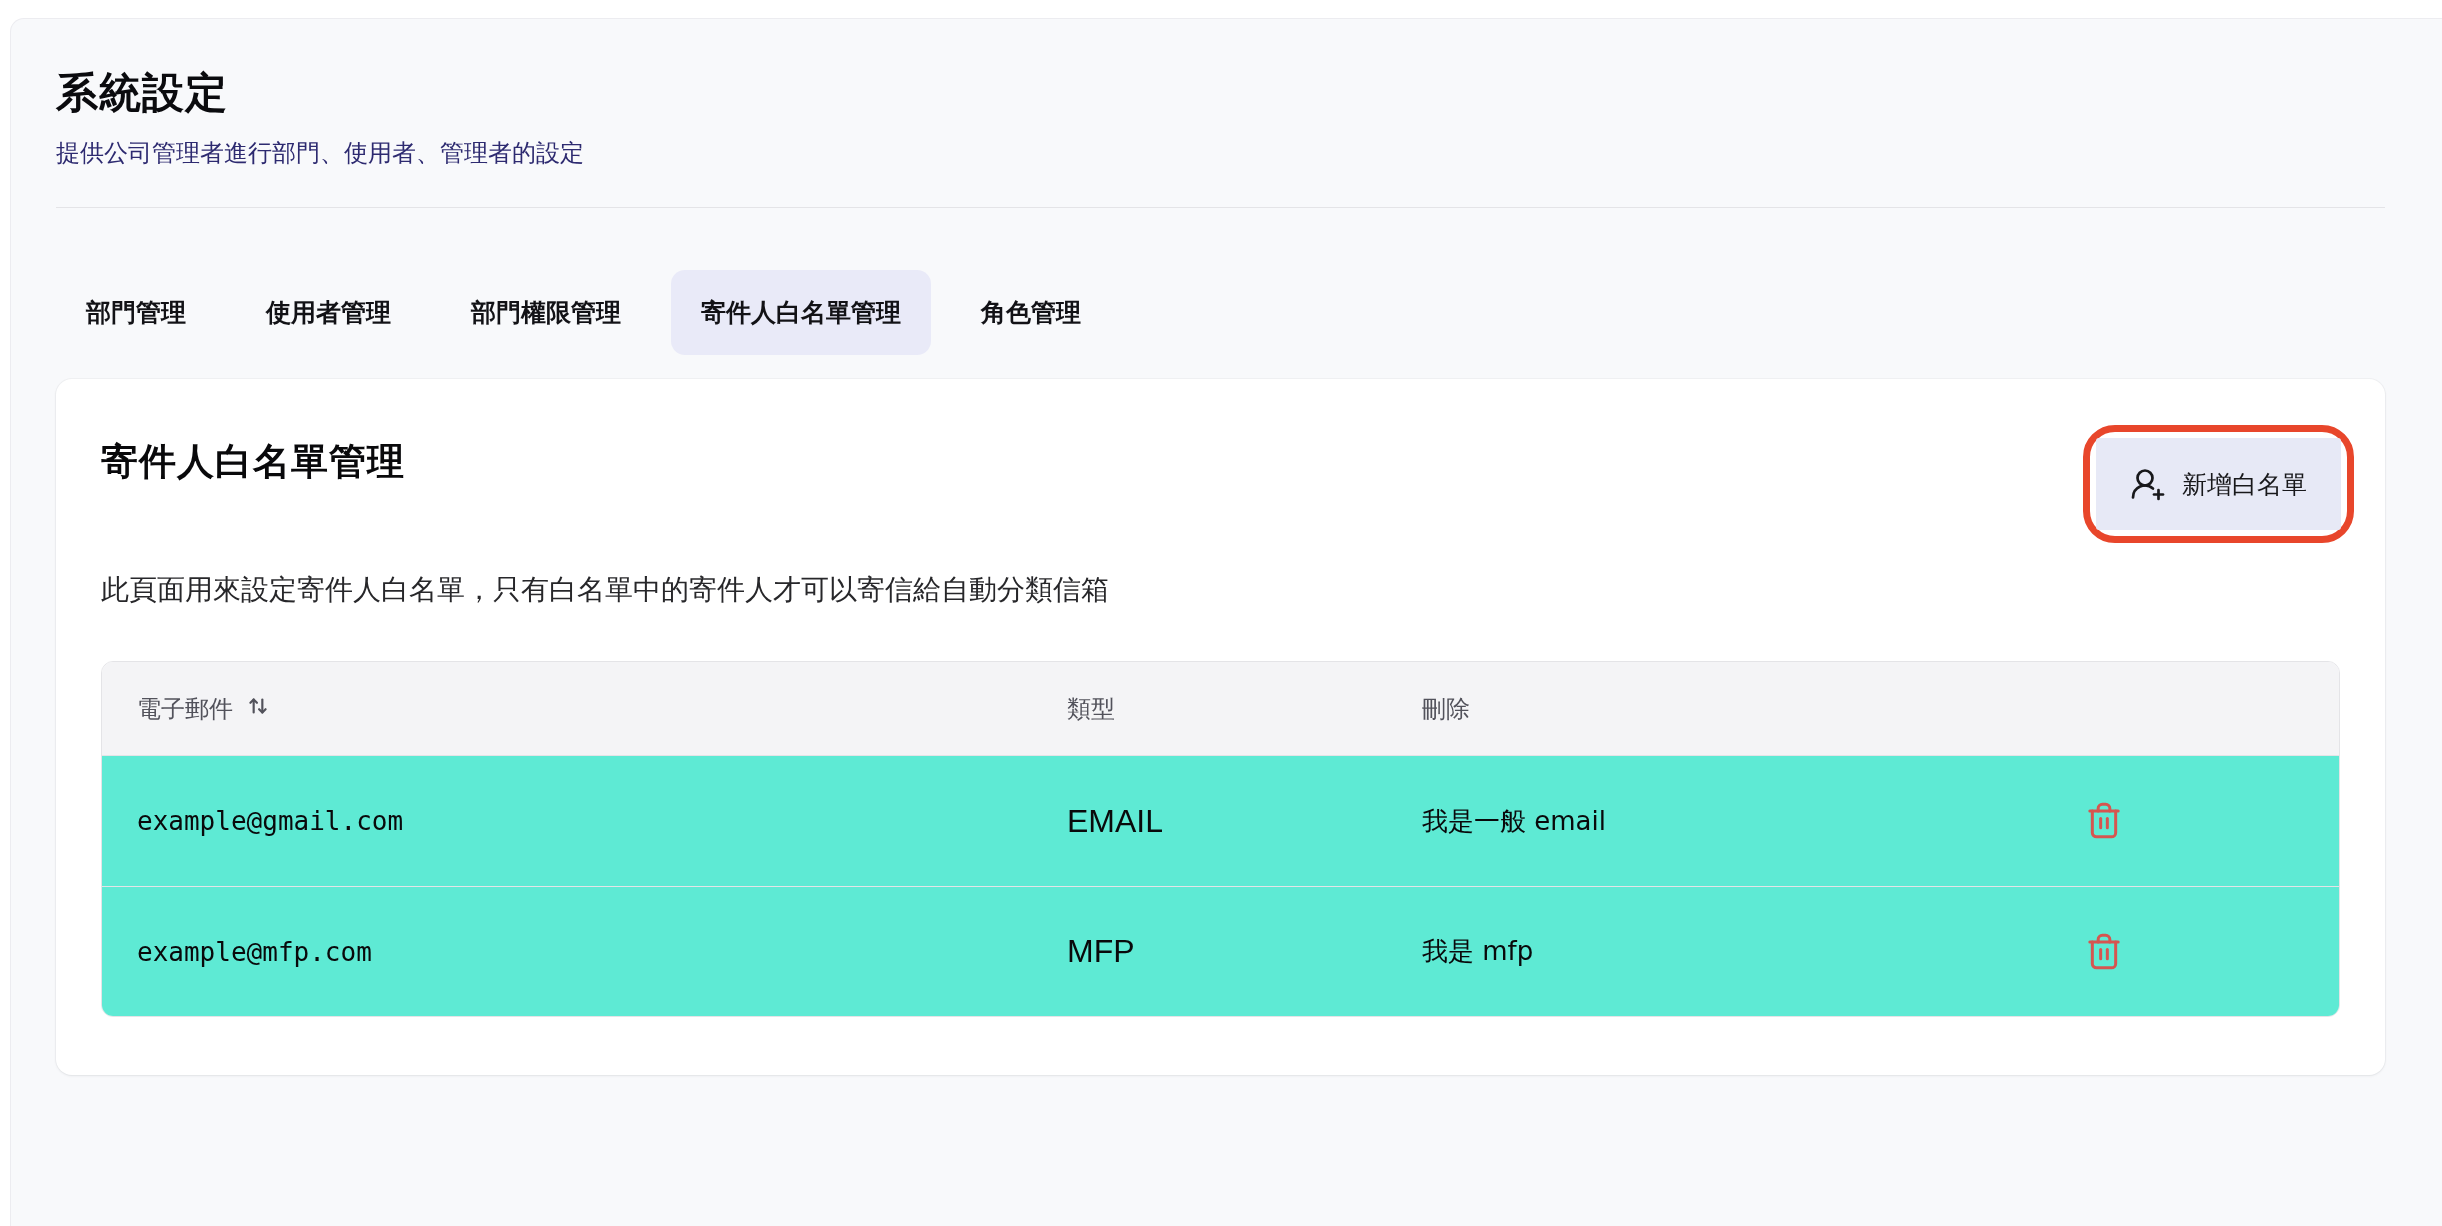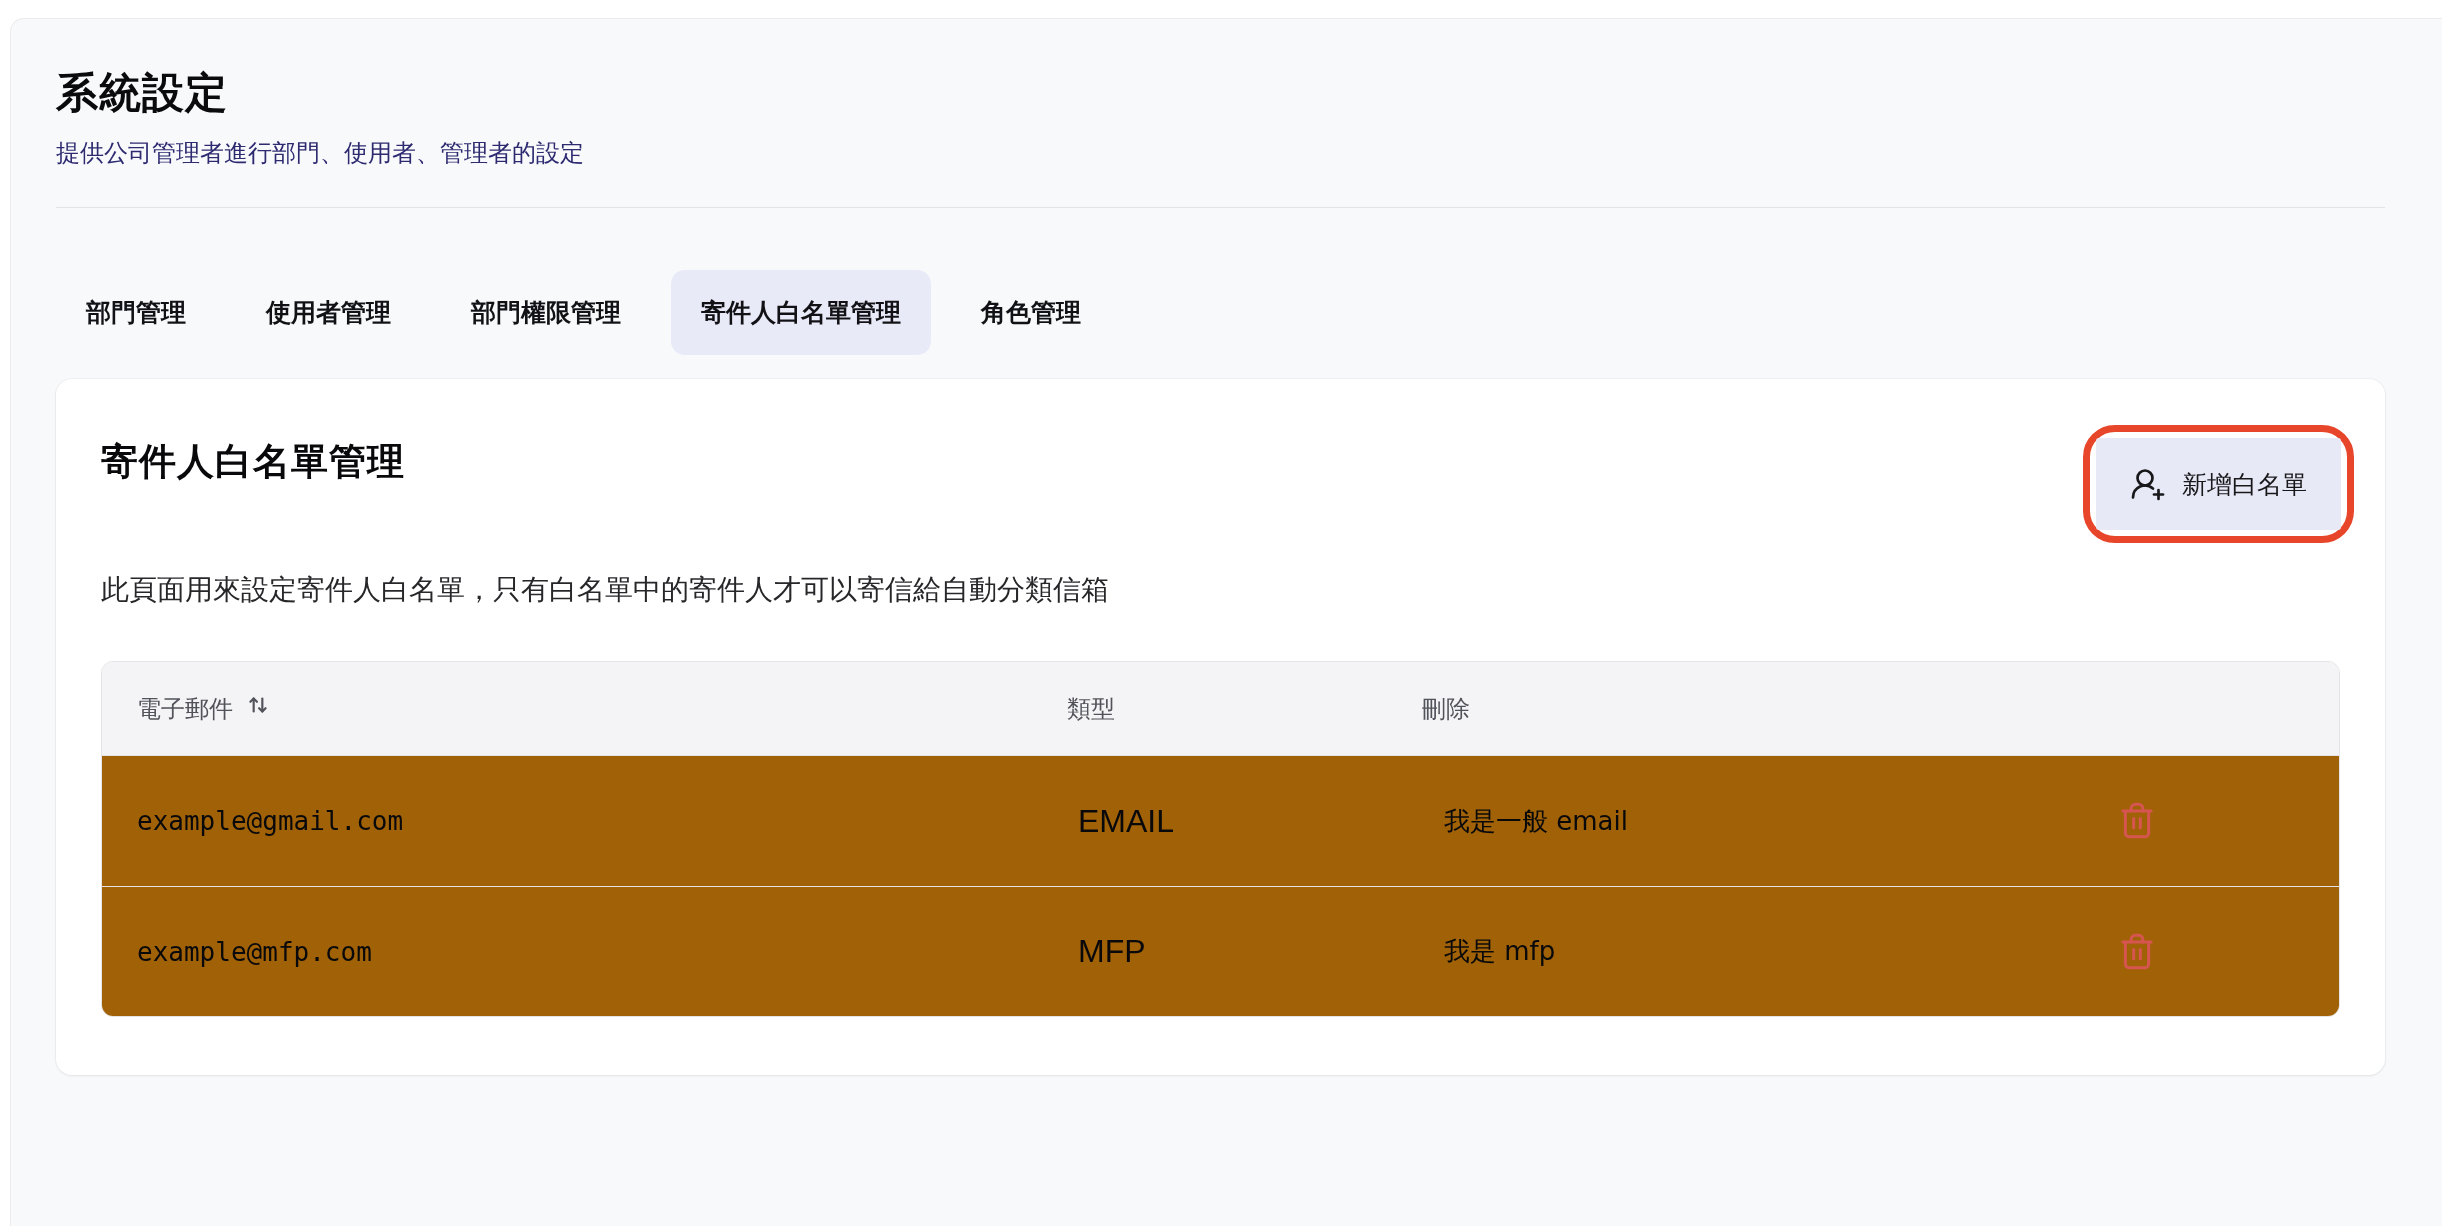--- a/index.html
+++ b/index.html
@@ -70,23 +70,22 @@
   }
   .tr {
     display: grid;
     grid-template-columns: 930px 355px 650px 1fr;
     align-items: center;
   }
   .thead {
     background: #f4f4f6; height: 94px;
     color: #52525b; font-size: 24px;
     border-bottom: 1px solid #e4e4e7;
-    font-family: Liberation Mono, monospace;
   }
-  .tbody-row { height: 130px; background: #a16207; gap: 11px; }
+  .tbody-row { height: 130px; background: #5eead4; }
   .tbody-row + .tbody-row { border-top: 1px solid #e4e4e7; }
   .td, .th { padding-left: 35px; display: flex; align-items: center; gap: 12px; }
   .cell-email { font-family: "DejaVu Sans Mono", "Liberation Mono", monospace; font-size: 26px; color: #09090b; }
   .cell-type { font-size: 32px; color: #09090b; font-family: "Liberation Sans", sans-serif; }
   .cell-desc { font-size: 26px; color: #09090b; }
   .sort-icon { color: #52525b; }
   .trash-btn { background: none; border: none; cursor: pointer; padding: 0; margin-left: 12px; }
   .trash-btn svg { display: block; }
 </style>
 </head>

